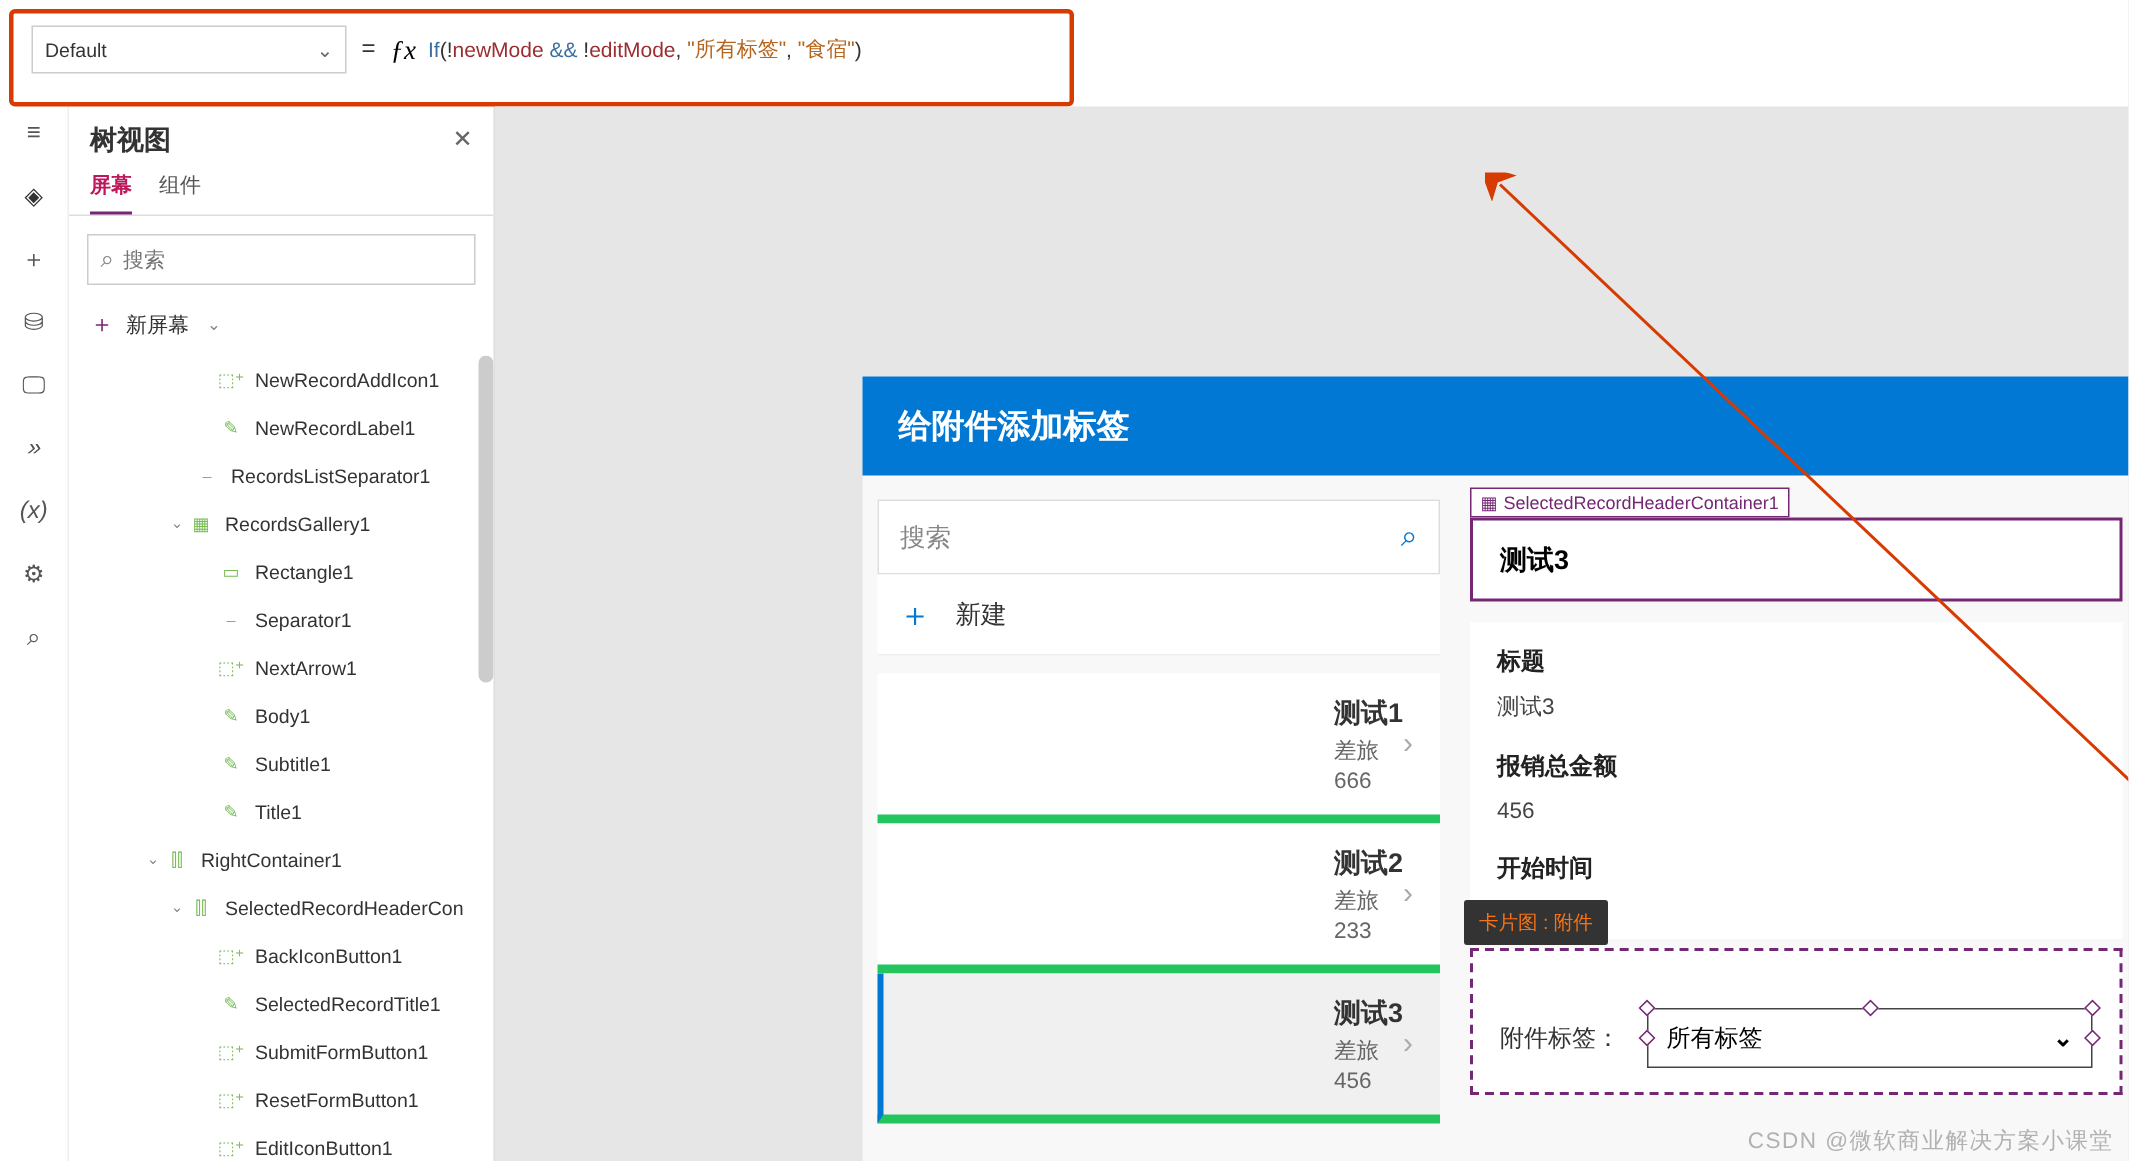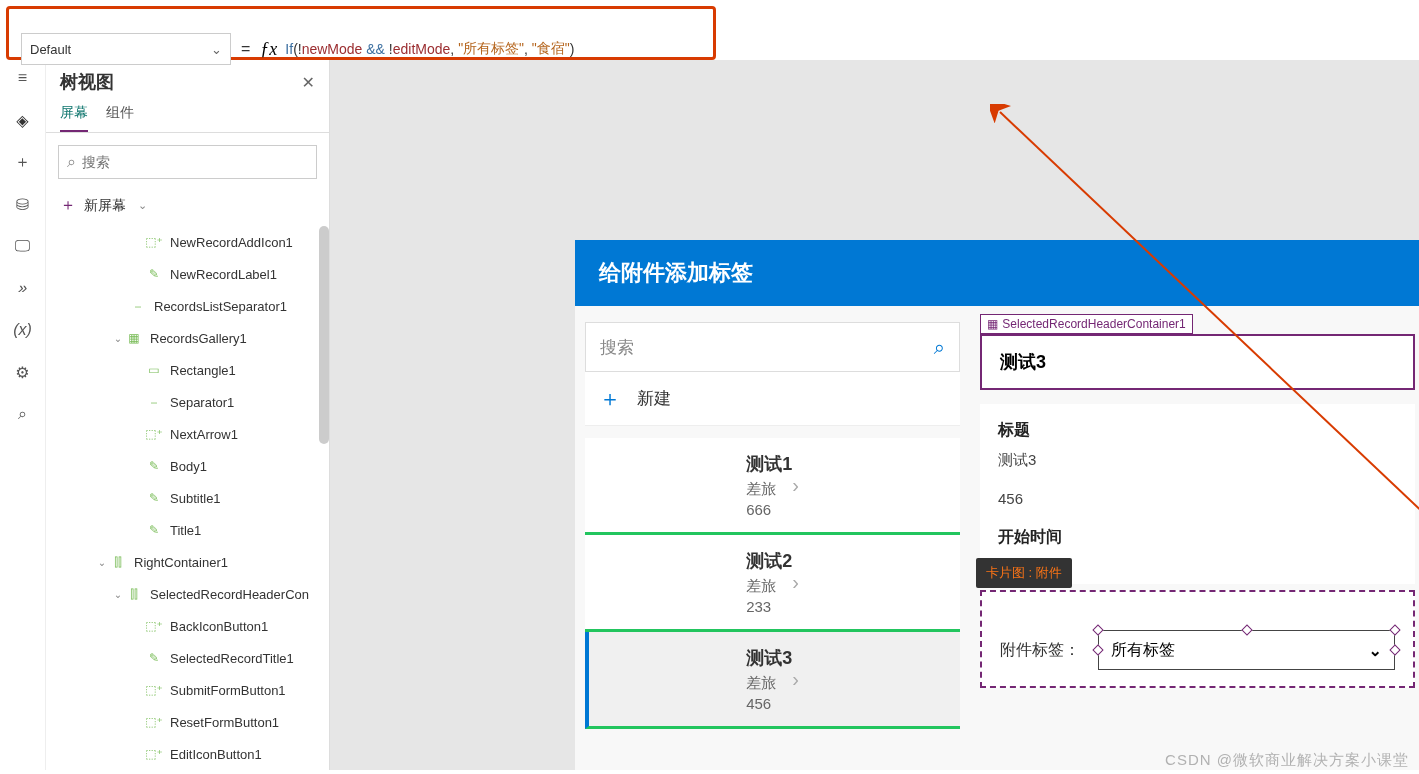--- a/index.html
+++ b/index.html
@@ -1,19 +1,19 @@
 <!DOCTYPE html>
 <html><head>
   <meta charset="utf-8">
   <style>
     * { box-sizing: border-box; margin: 0; padding: 0; font-family: 'Segoe UI', Tahoma, sans-serif; }
     body { width: 1419px; height: 774px; overflow: hidden; background: #fff; position: relative; }
     
     
-    .formula-bar { height: 53px; display: flex; align-items: flex-start; padding: 24px 12px; border: 3px solid #d83b01; border-radius: 4px; position: relative; width: 710px; margin-left: 6px; margin-top: 6px; }
+    .formula-bar { height: 65px; display: flex; align-items: flex-start; padding: 8px 12px; border: 3px solid #d83b01; border-radius: 4px; position: relative; width: 710px; margin-left: 6px; margin-top: 6px; }
     .prop-select { width: 210px; height: 32px; border: 1px solid #ccc; padding: 4px 8px; display: flex; align-items: center; justify-content: space-between; background: #fff; cursor: pointer; font-size: 13px; color: #333; }
     .prop-select .chev { color: #666; }
     .eq-sign { margin: 0 10px; font-size: 16px; color: #333; display: flex; align-items: center; height: 32px; }
     .fx-sign { font-style: italic; font-family: 'Times New Roman', serif; font-size: 18px; margin-right: 8px; display: flex; align-items: center; height: 32px; }
     .formula-input { flex: 1; height: 32px; border: none; font-family: Consolas, monospace; font-size: 14px; display: flex; align-items: center; }
     .fn-name { color: #3b6fa0; }
     .fn-var { color: #9b2d30; }
     .fn-op { color: #3b6fa0; }
     .fn-str { color: #b5651d; }
     .fn-punc { color: #333; }
@@ -25,21 +25,21 @@
     .icon-rail { width: 46px; background: #fff; display: flex; flex-direction: column; align-items: center; padding-top: 8px; gap: 22px; border-right: 1px solid #eee; }
     .icon-rail .rail-icon { width: 20px; height: 20px; cursor: pointer; color: #555; display: flex; align-items: center; justify-content: center; font-size: 16px; }
     
     
     .tree-panel { width: 284px; border-right: 1px solid #ddd; display: flex; flex-direction: column; overflow: hidden; }
     .tree-header { display: flex; align-items: center; justify-content: space-between; padding: 10px 14px 6px 14px; }
     .tree-title { font-size: 18px; font-weight: 600; color: #333; }
     .tree-close { cursor: pointer; color: #666; font-size: 16px; }
     .tree-tabs { display: flex; gap: 18px; padding: 4px 14px 0 14px; border-bottom: 1px solid #ddd; }
     .tree-tab { padding-bottom: 8px; font-size: 14px; cursor: pointer; color: #555; }
-    .tree-tab.active { color: #0f766e; border-bottom: 2px solid #742774; font-weight: 400; }
+    .tree-tab.active { color: #be185d; border-bottom: 2px solid #742774; font-weight: 700; }
     .tree-search { margin: 12px; height: 34px; border: 1px solid #ccc; display: flex; align-items: center; padding: 0 8px; gap: 6px; }
     .tree-search input { border: none; outline: none; flex: 1; font-size: 14px; }
     .new-screen { display: flex; align-items: center; gap: 8px; padding: 4px 14px 10px 14px; cursor: pointer; font-size: 14px; color: #333; }
     .new-screen .plus { color: #742774; font-size: 16px; }
     .tree-list { flex: 1; overflow-y: auto; font-size: 13px; color: #333; position: relative; }
     .tree-item { display: flex; align-items: center; height: 32px; padding-right: 8px; cursor: pointer; white-space: nowrap; }
     .tree-icon { width: 16px; height: 16px; margin-right: 8px; display: inline-flex; align-items: center; justify-content: center; font-size: 12px; color: #7b5; }
     .tree-chev { width: 16px; text-align: center; color: #888; font-size: 10px; }
     .pl-1 { padding-left: 100px; }
     .pl-c { padding-left: 64px; } .pl-d { padding-left: 84px; }
@@ -51,21 +51,21 @@
     
     .app-screen { left: 245px; top: 180px; width: 850px; height: 600px; }
     .app-header { background: #0078d4; color: #fff; padding: 18px 24px; font-size: 22px; font-weight: 600; }
     .app-body { display: flex; padding: 16px 10px; gap: 20px; }
     .left-col { width: 375px; }
     .search-box { background: #fff; border: 1px solid #ddd; height: 50px; display: flex; align-items: center; padding: 0 14px; justify-content: space-between; color: #888; font-size: 17px; }
     .search-ico { color: #0078d4; font-size: 20px; }
     .new-btn { background: #fff; height: 54px; display: flex; align-items: center; padding: 0 14px; gap: 16px; font-size: 17px; color: #333; cursor: pointer; border-bottom: 1px solid #eee; }
     .new-btn .plus2 { color: #0078d4; font-size: 22px; font-weight: 300; }
     .rec-list { margin-top: 12px; }
-    .rec-item { background: #fff; padding: 14px 18px; border-bottom: 3px solid #22c55e; position: relative; display: flex; align-items: center; justify-content: center; cursor: pointer; }
+    .rec-item { background: #fff; padding: 14px 18px; border-bottom: 6px solid #22c55e; position: relative; display: flex; align-items: center; justify-content: flex-end; cursor: pointer; }
     .rec-item.selected { background: #f0f0f0; border-left: 4px solid #0078d4; padding-left: 14px; }
     .rec-title { font-size: 18px; font-weight: 600; color: #333; margin-bottom: 4px; }
     .rec-sub { font-size: 15px; color: #666; }
     .rec-num { font-size: 15px; color: #666; margin-top: 2px; }
     .rec-arrow { color: #aaa; font-size: 20px; }
     .right-col { flex: 1; }
     .sel-header { border: 2px solid #742774; background: #fff; padding: 14px 18px; font-size: 18px; font-weight: 600; position: relative; margin-top: 12px; }
     .sel-tag { position: absolute; top: -22px; left: -2px; background: #fff; border: 1px solid #742774; padding: 2px 6px; font-size: 12px; color: #742774; display: flex; align-items: center; gap: 4px; font-weight: normal; }
     .detail-panel { background: #fff; margin-top: 14px; padding: 16px 18px; }
     .detail-label { font-weight: 600; font-size: 16px; margin-bottom: 10px; color: #222; }
@@ -263,20 +263,21 @@
           <div class="sel-header">
             <div class="sel-tag">
               <span>▦</span>
               <span>SelectedRecordHeaderContainer1</span>
             </div>
             <span>测试3</span>
           </div>
           <div class="detail-panel">
             <div class="detail-label">标题</div>
             <div class="detail-val">测试3</div>
+            <div class="detail-label">报销总金额</div>
             <div class="detail-val">456</div>
             <div class="detail-label">开始时间</div>
             <div class="detail-val"></div>
           </div>
           <div class="attach-card">
             <div class="card-tooltip">卡片图 : 附件</div>
             <div class="attach-row">
               <div class="attach-lbl">附件标签：</div>
               <div class="attach-dd">
                 <span>所有标签</span>

